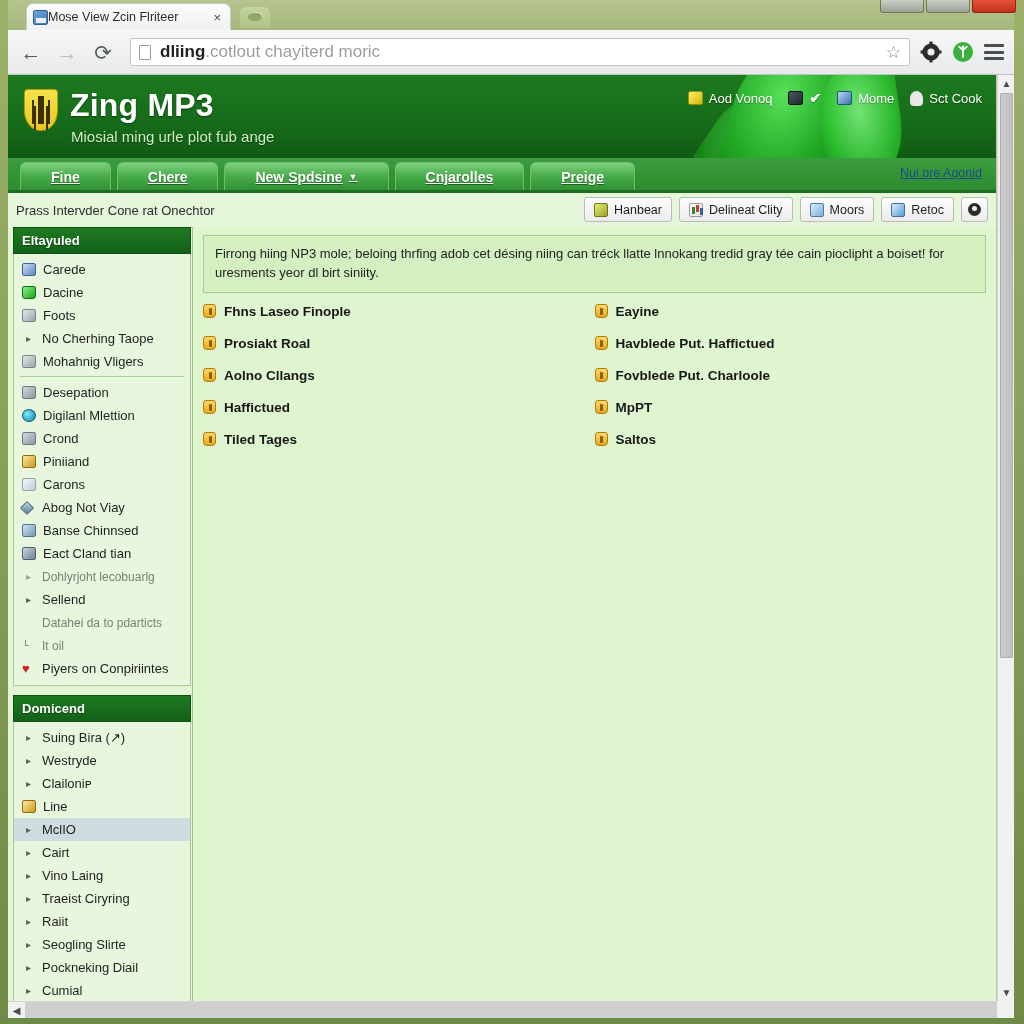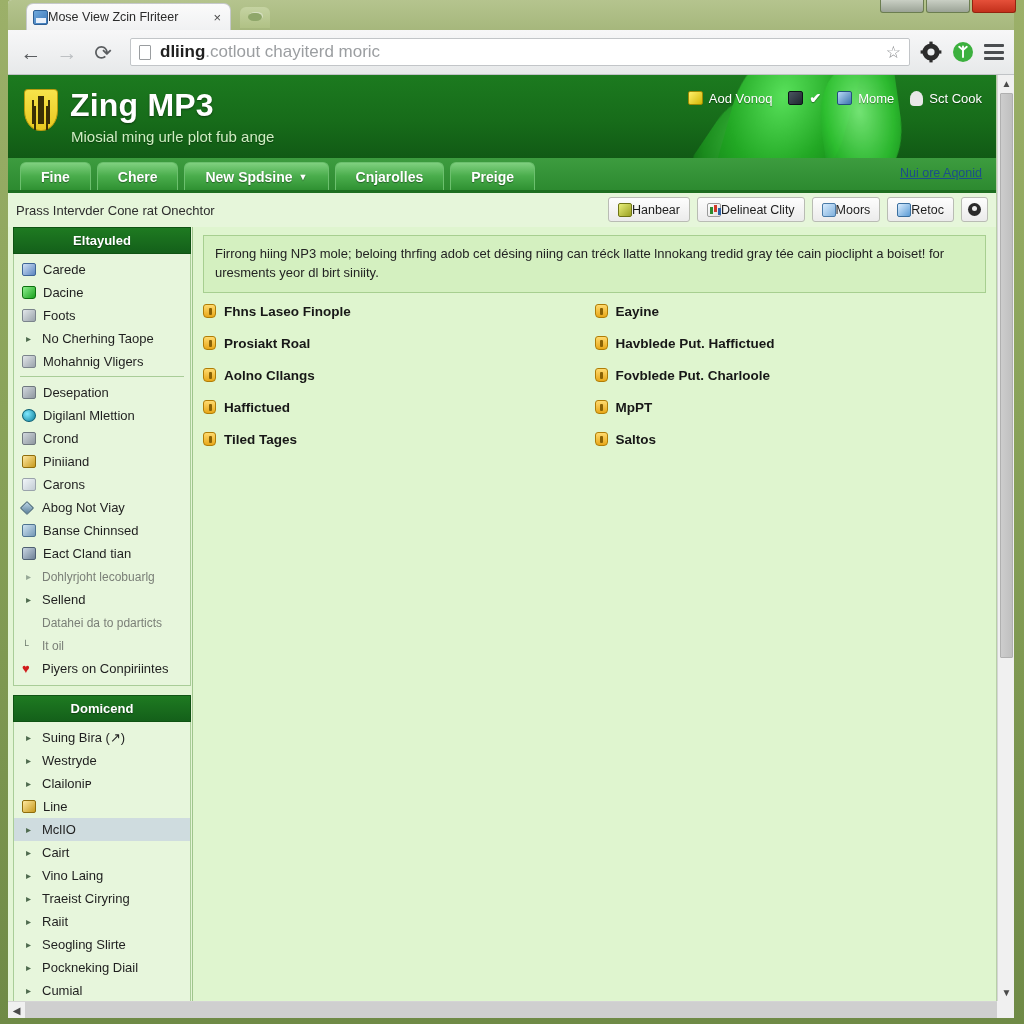--- a/index.html
+++ b/index.html
@@ -226,28 +226,28 @@
   
   #navtabs {
     position: relative;
     height: 35px;
     background: linear-gradient(180deg,#3d9c3f 0%,#2d8a30 100%);
     display: flex; align-items: flex-end;
     padding-left: 12px; gap: 6px;
     border-bottom: 3px solid #1d6e20;
   }
   .ntab {
-    height: 28px; padding: 0 20px;
+    height: 28px; padding: 0 30px;
     display: flex; align-items: center; gap: 6px;
     background: linear-gradient(180deg,#7fd07f 0%,#4aad4c 48%,#2f9132 100%);
     border-radius: 6px 6px 0 0;
     border: 1px solid #6cc06e; border-bottom: none;
     color: #ffffff; font-size: 14px; font-weight: bold;
     text-shadow: 0 1px 1px rgba(0,0,0,.4);
-    cursor: pointer; white-space: nowrap;
+    cursor: pointer; white-space: nowrap; text-decoration: underline;
   }
   .ntab .caret { font-size: 9px; }
   #navlink {
     position: absolute; right: 14px; top: 8px;
     font-size: 12.5px; color: #1c4e8a;
     text-decoration: underline; cursor: pointer;
   }
 
   
   #cmdbar {
@@ -257,21 +257,21 @@
     padding: 0 8px;
     position: relative;
   }
   #cmd-status { font-size: 13px; color: #2d2d2d; }
   #cmd-buttons {
     position: absolute; right: 8px; top: 4px;
     display: flex; align-items: center; gap: 7px;
   }
   .cbtn {
     height: 25px; padding: 0 9px;
-    display: flex; align-items: center; 
+    display: flex; align-items: center; gap: 6px;
     background: linear-gradient(180deg,#fdfdfd 0%,#ebebeb 100%);
     border: 1px solid #b9bcb4; border-radius: 3px;
     font-size: 12.5px; color: #1d1d1d; cursor: pointer;
     white-space: nowrap;
   }
   .cico { width: 14px; height: 14px; flex:0 0 auto; border-radius:2px; }
   .cico-olive { background: linear-gradient(135deg,#e8ef7a,#9aa022); border:1px solid #6f7416; }
   .cico-chart { background: linear-gradient(135deg,#ffffff,#e0e0e0); border:1px solid #9b9b9b;
                 position: relative; }
   .cico-chart::after { content:''; position:absolute; left:2px; bottom:2px;
@@ -302,21 +302,20 @@
     padding: 0 0 0 5px;
     overflow: hidden;
   }
   .sb-head {
     background: linear-gradient(180deg,#1e7a21 0%,#14601a 100%);
     color: #ffffff; font-size: 13px; font-weight: bold;
     padding: 5px 8px;
     text-shadow: 0 1px 1px rgba(0,0,0,.4);
     border: 1px solid #0f5313;
     margin-right: 1px;
-    text-align: center;
   }
   .sb-list {
     border: 1px solid #a9cd98; border-top: none;
     background: #e7f6dc;
     padding: 4px 0 5px 0;
     margin-right: 1px;
   }
   .sb-item {
     display: flex; align-items: center; gap: 7px;
     padding: 2px 6px 2px 8px;

